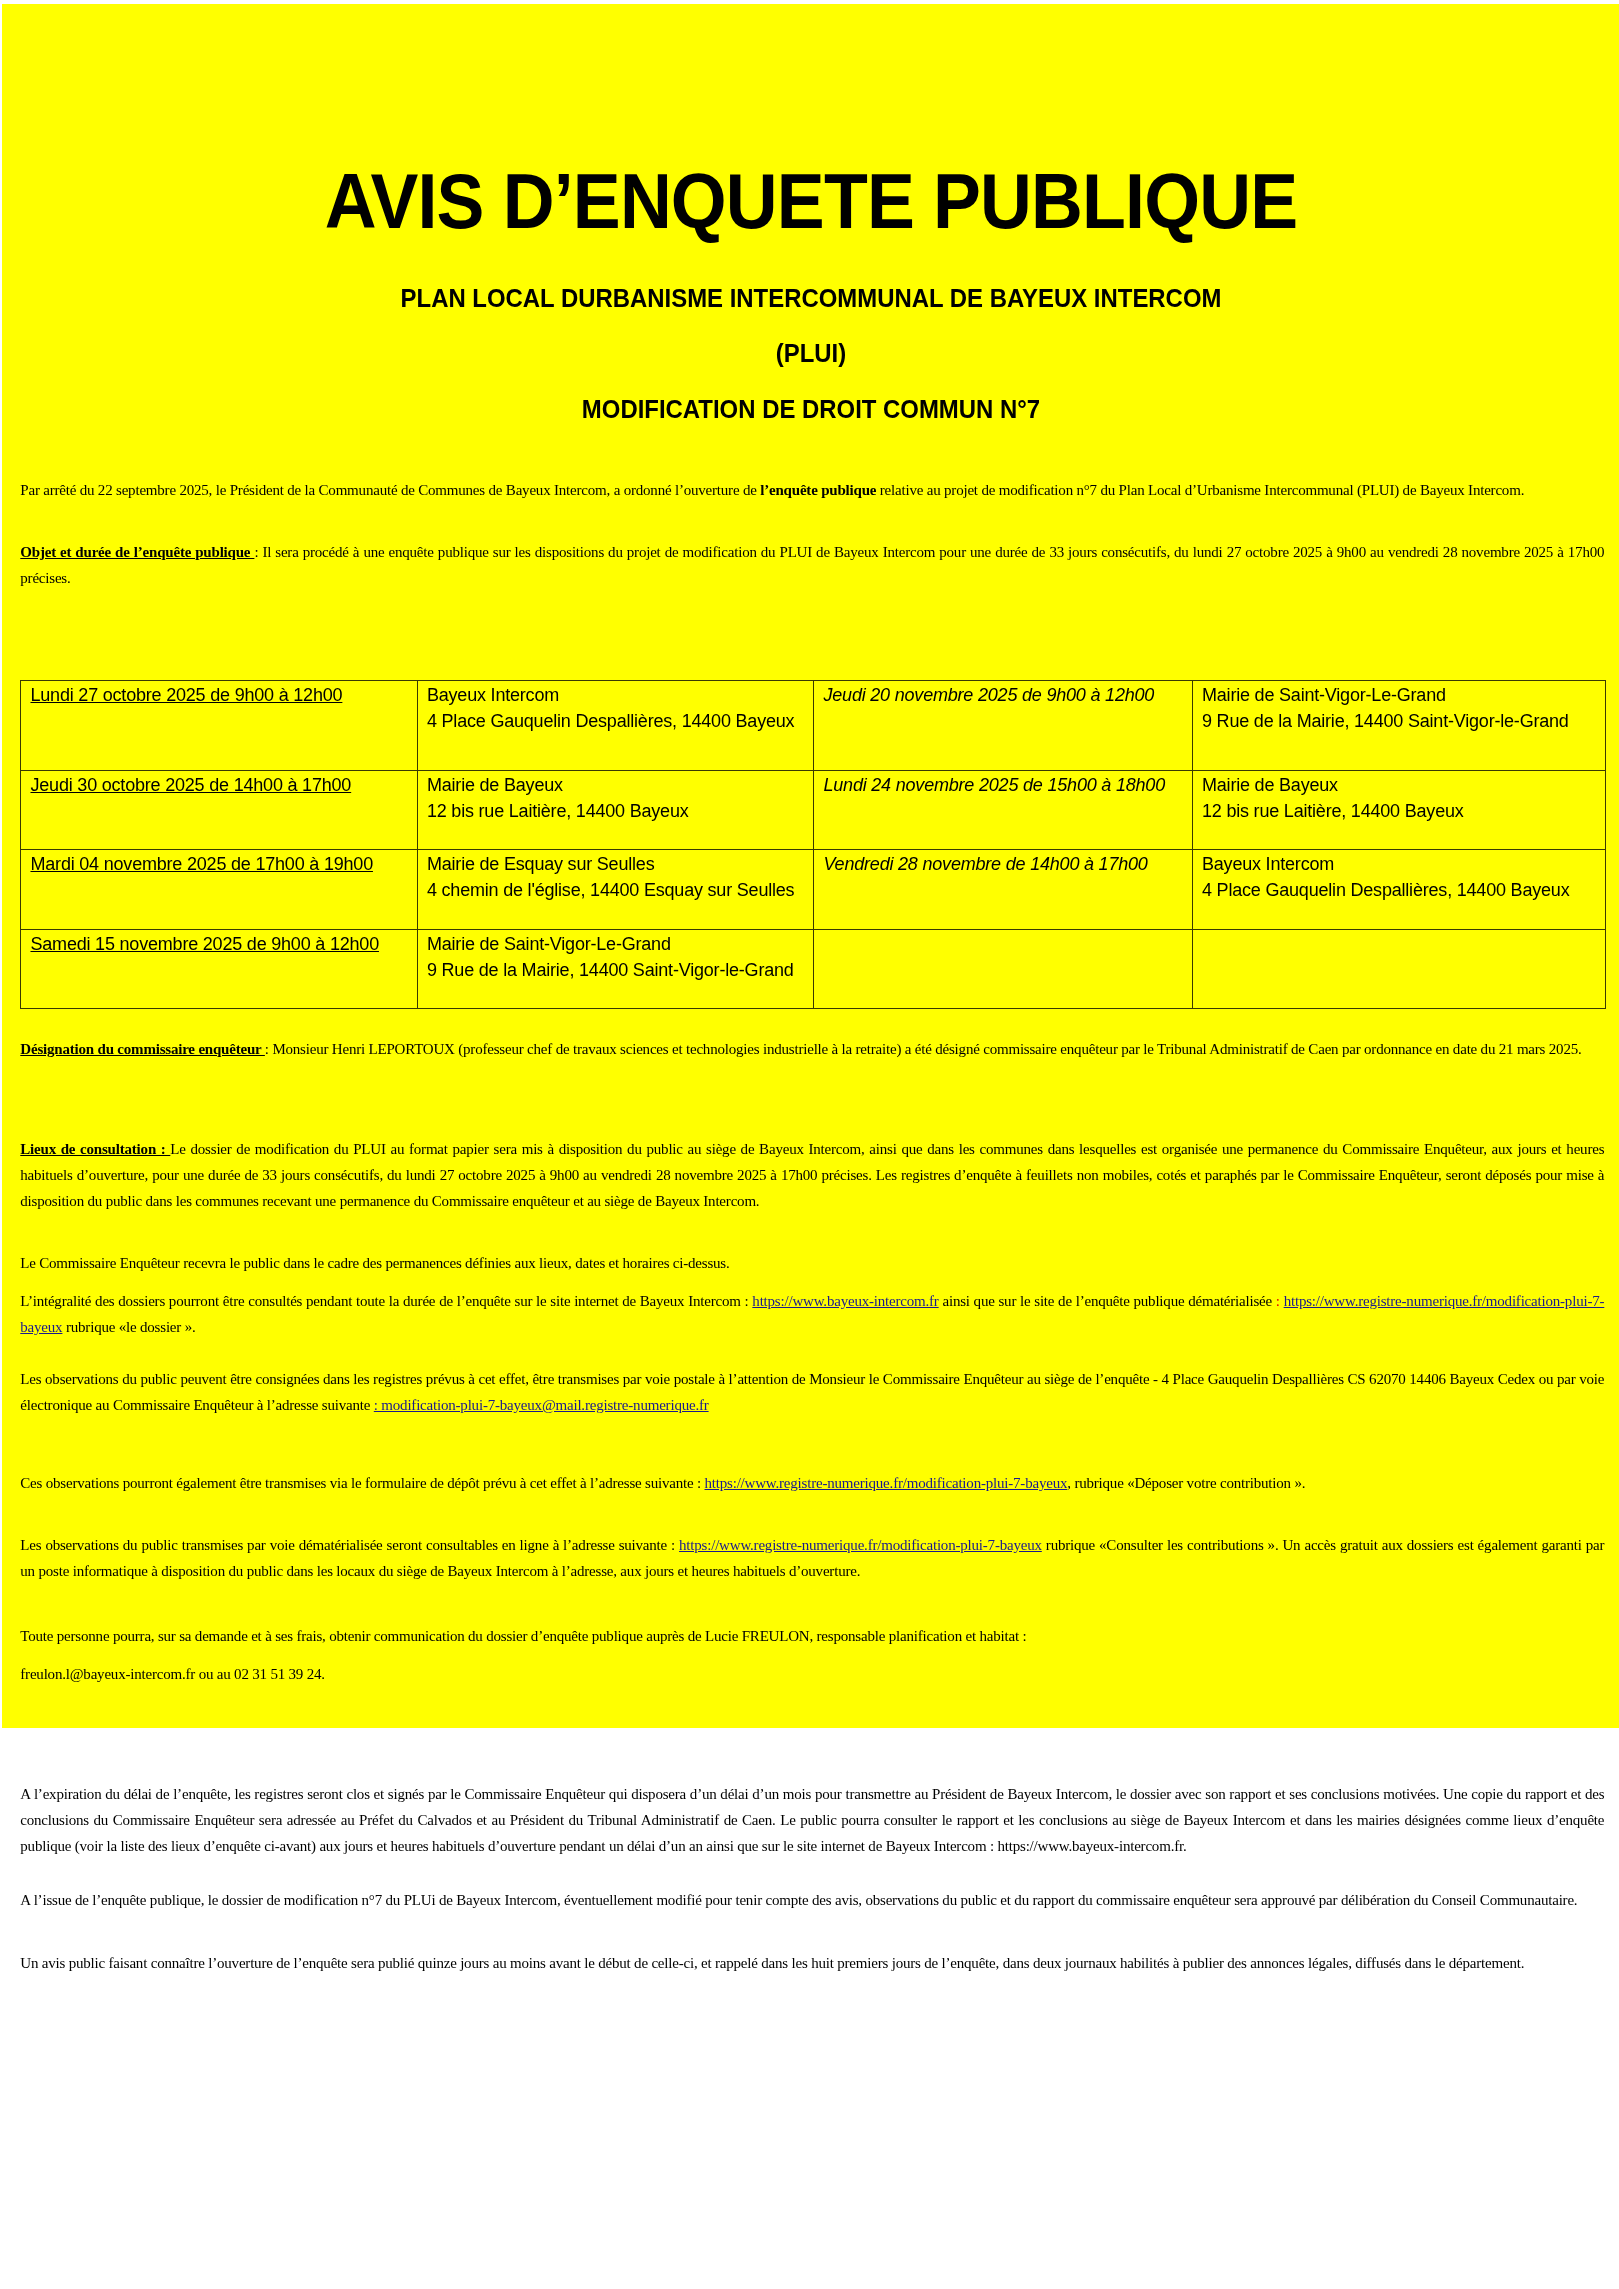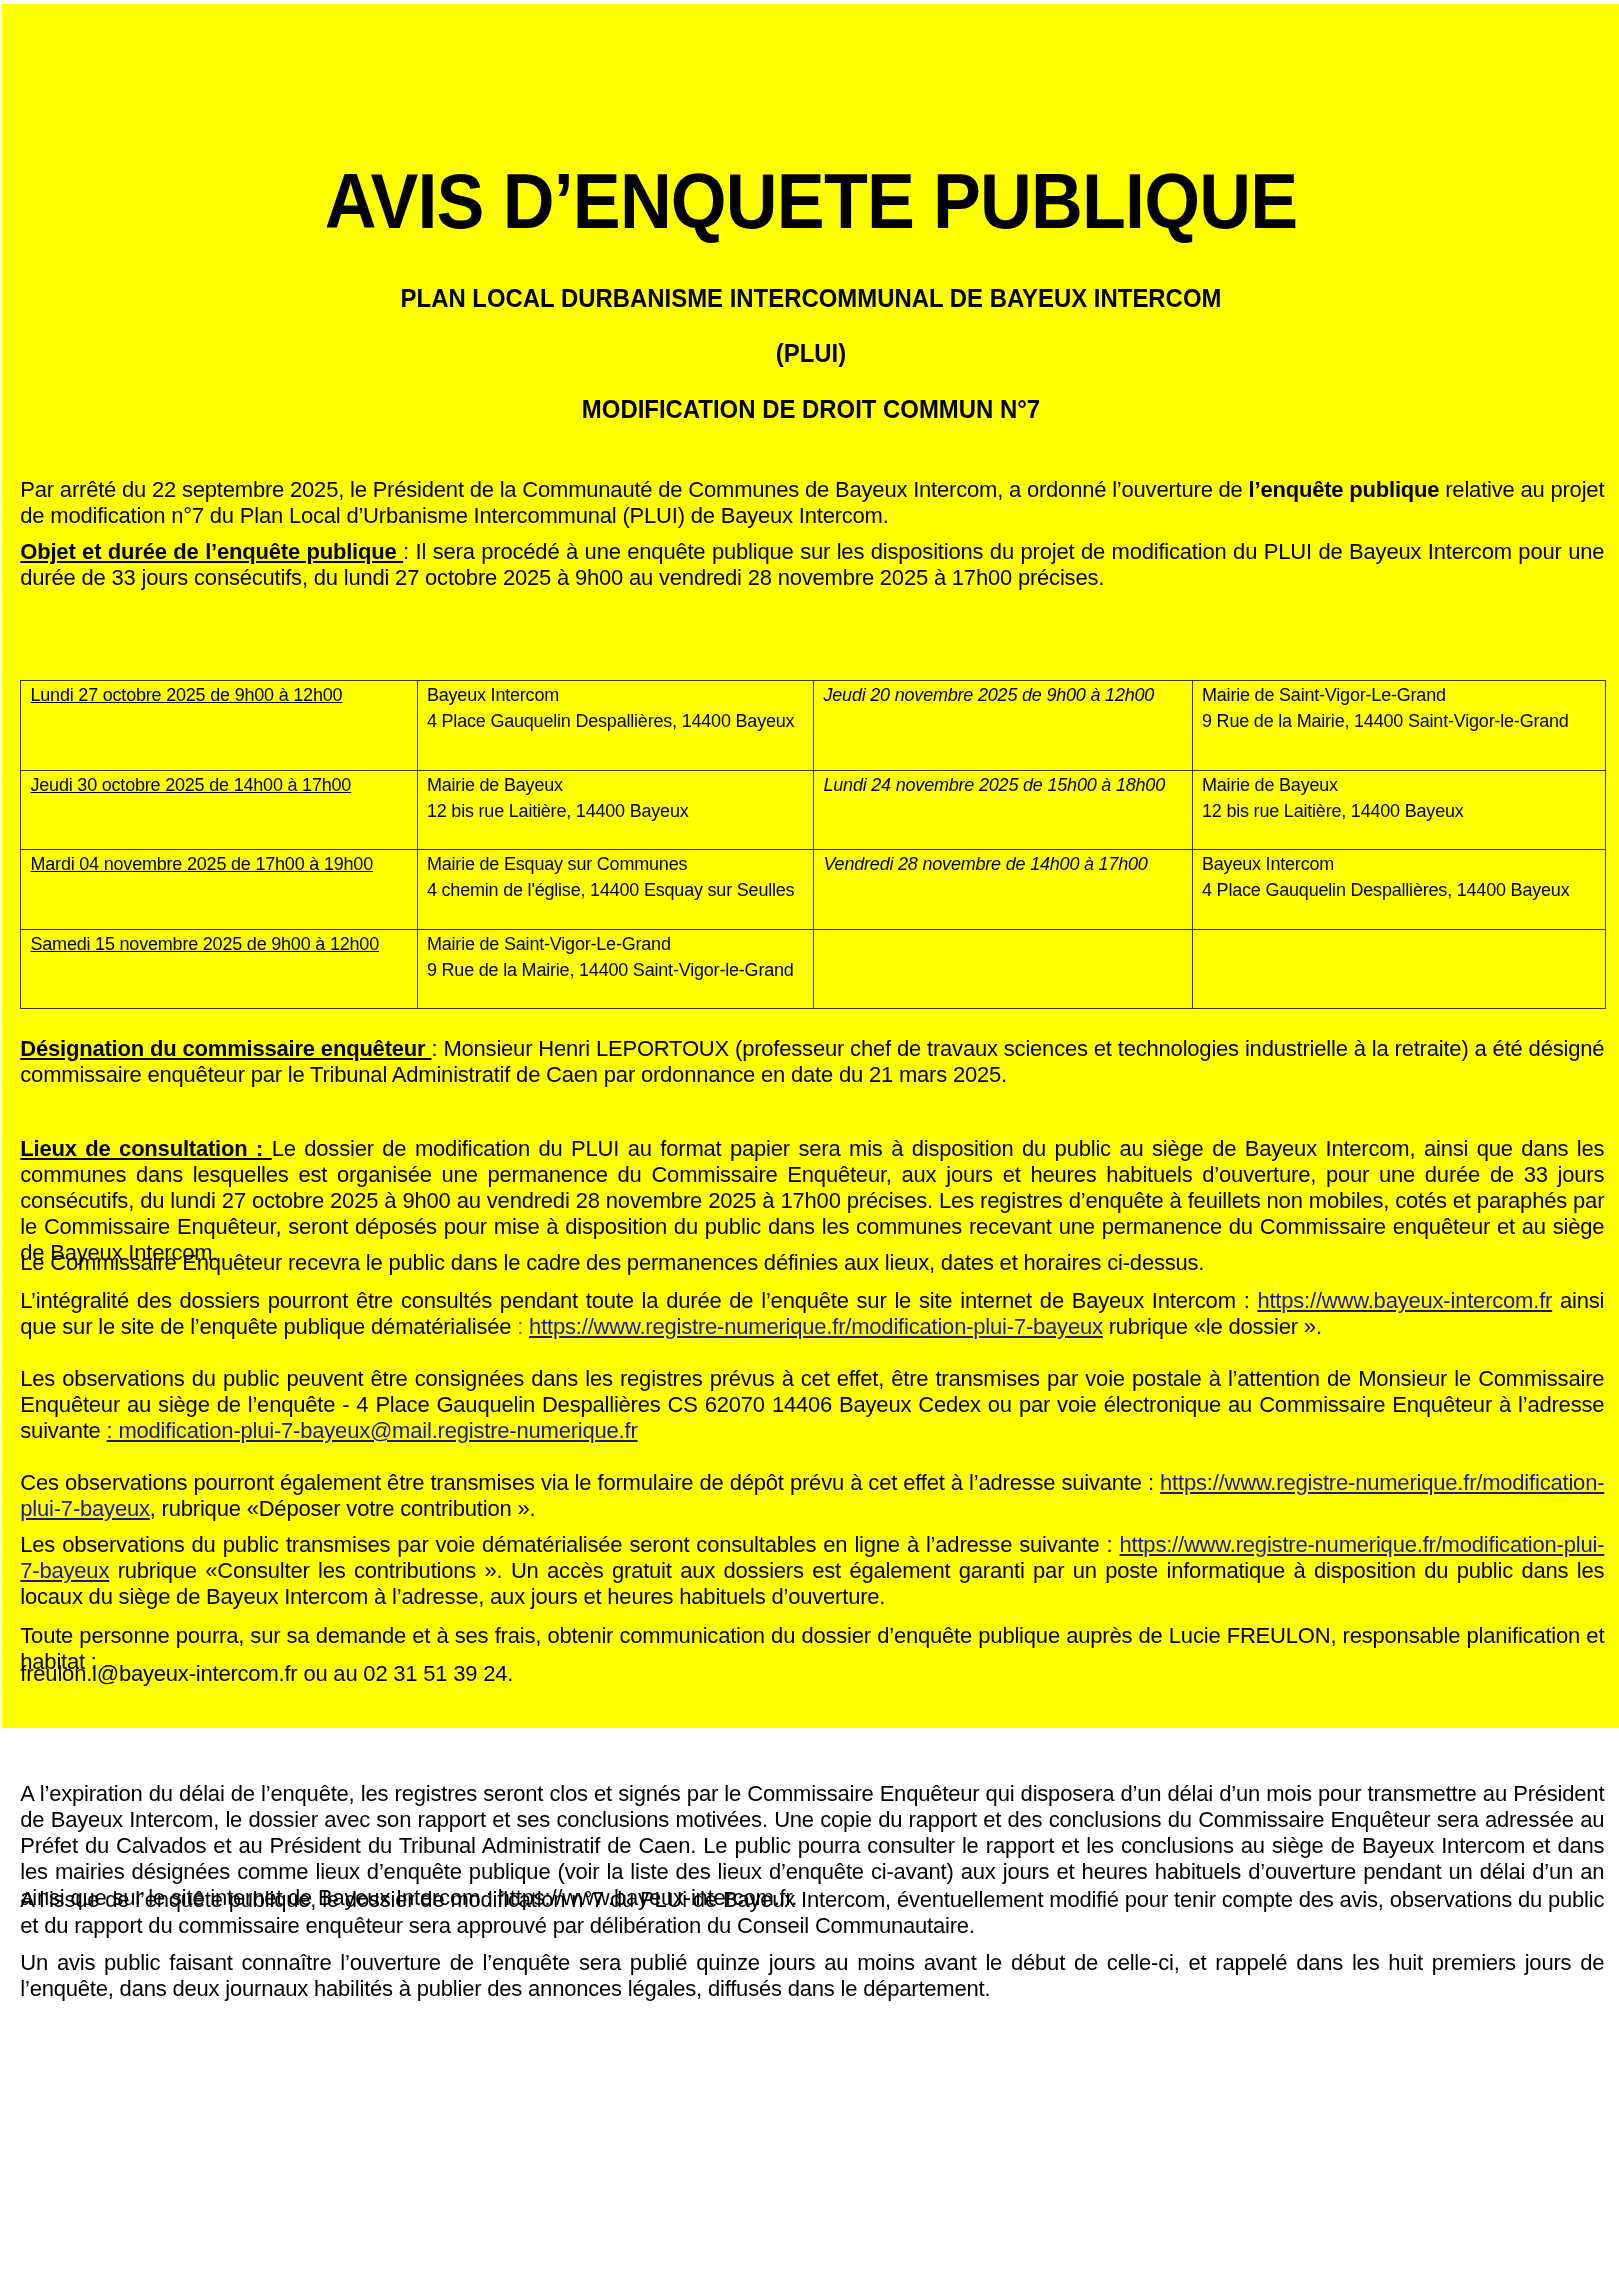--- a/index.html
+++ b/index.html
@@ -25,23 +25,23 @@
     position: absolute; left: 0; right: 0; text-align: center;
     font-weight: bold; font-size: 26px;
     transform: scaleX(0.92);
   }
   .sub1 { top: 279px; }
   .sub2 { top: 334px; }
   .sub3 { top: 390px; }
 
   .body {
     position: absolute; left: 18.5px; width: 1584px;
-    font-size: 22px; line-height: 26px;
+    font-size: 15px; line-height: 26px;
     text-align: justify;
-    font-family: Liberation Sans, sans-serif;
+    font-family: Liberation Serif, serif;
     letter-spacing: -0.2px;
   }
   .body p { margin: 0; }
   .u { text-decoration: underline; font-weight: bold; }
   .b { font-weight: bold; }
   a, .link { color: #1a1a8c; text-decoration: underline; }
   .red { color: #e00000; }
 
   table.sched {
     position: absolute; left: 18.5px; top: 676px;
@@ -104,21 +104,21 @@
           </td>
         <td class="c3">Lundi 24 novembre 2025 de 15h00 à 18h00</td>
         <td class="c4">
             <span class="line">Mairie de Bayeux</span>
             <span class="line">12 bis rue Laitière, 14400 Bayeux</span>
           </td>
       </tr>
       <tr class="r3">
         <td class="c1">Mardi 04 novembre 2025 de 17h00 à 19h00</td>
         <td class="c2">
-            <span class="line">Mairie de Esquay sur Communes</span>
+            <span class="line">Mairie de Esquay sur Seulles</span>
             <span class="line">4 chemin de l'église, 14400 Esquay sur Seulles</span>
           </td>
         <td class="c3">Vendredi 28 novembre de 14h00 à 17h00</td>
         <td class="c4">
             <span class="line">Bayeux Intercom</span>
             <span class="line">4 Place Gauquelin Despallières, 14400 Bayeux</span>
           </td>
       </tr>
       <tr class="r4">
         <td class="c1">Samedi 15 novembre 2025 de 9h00 à 12h00</td>

